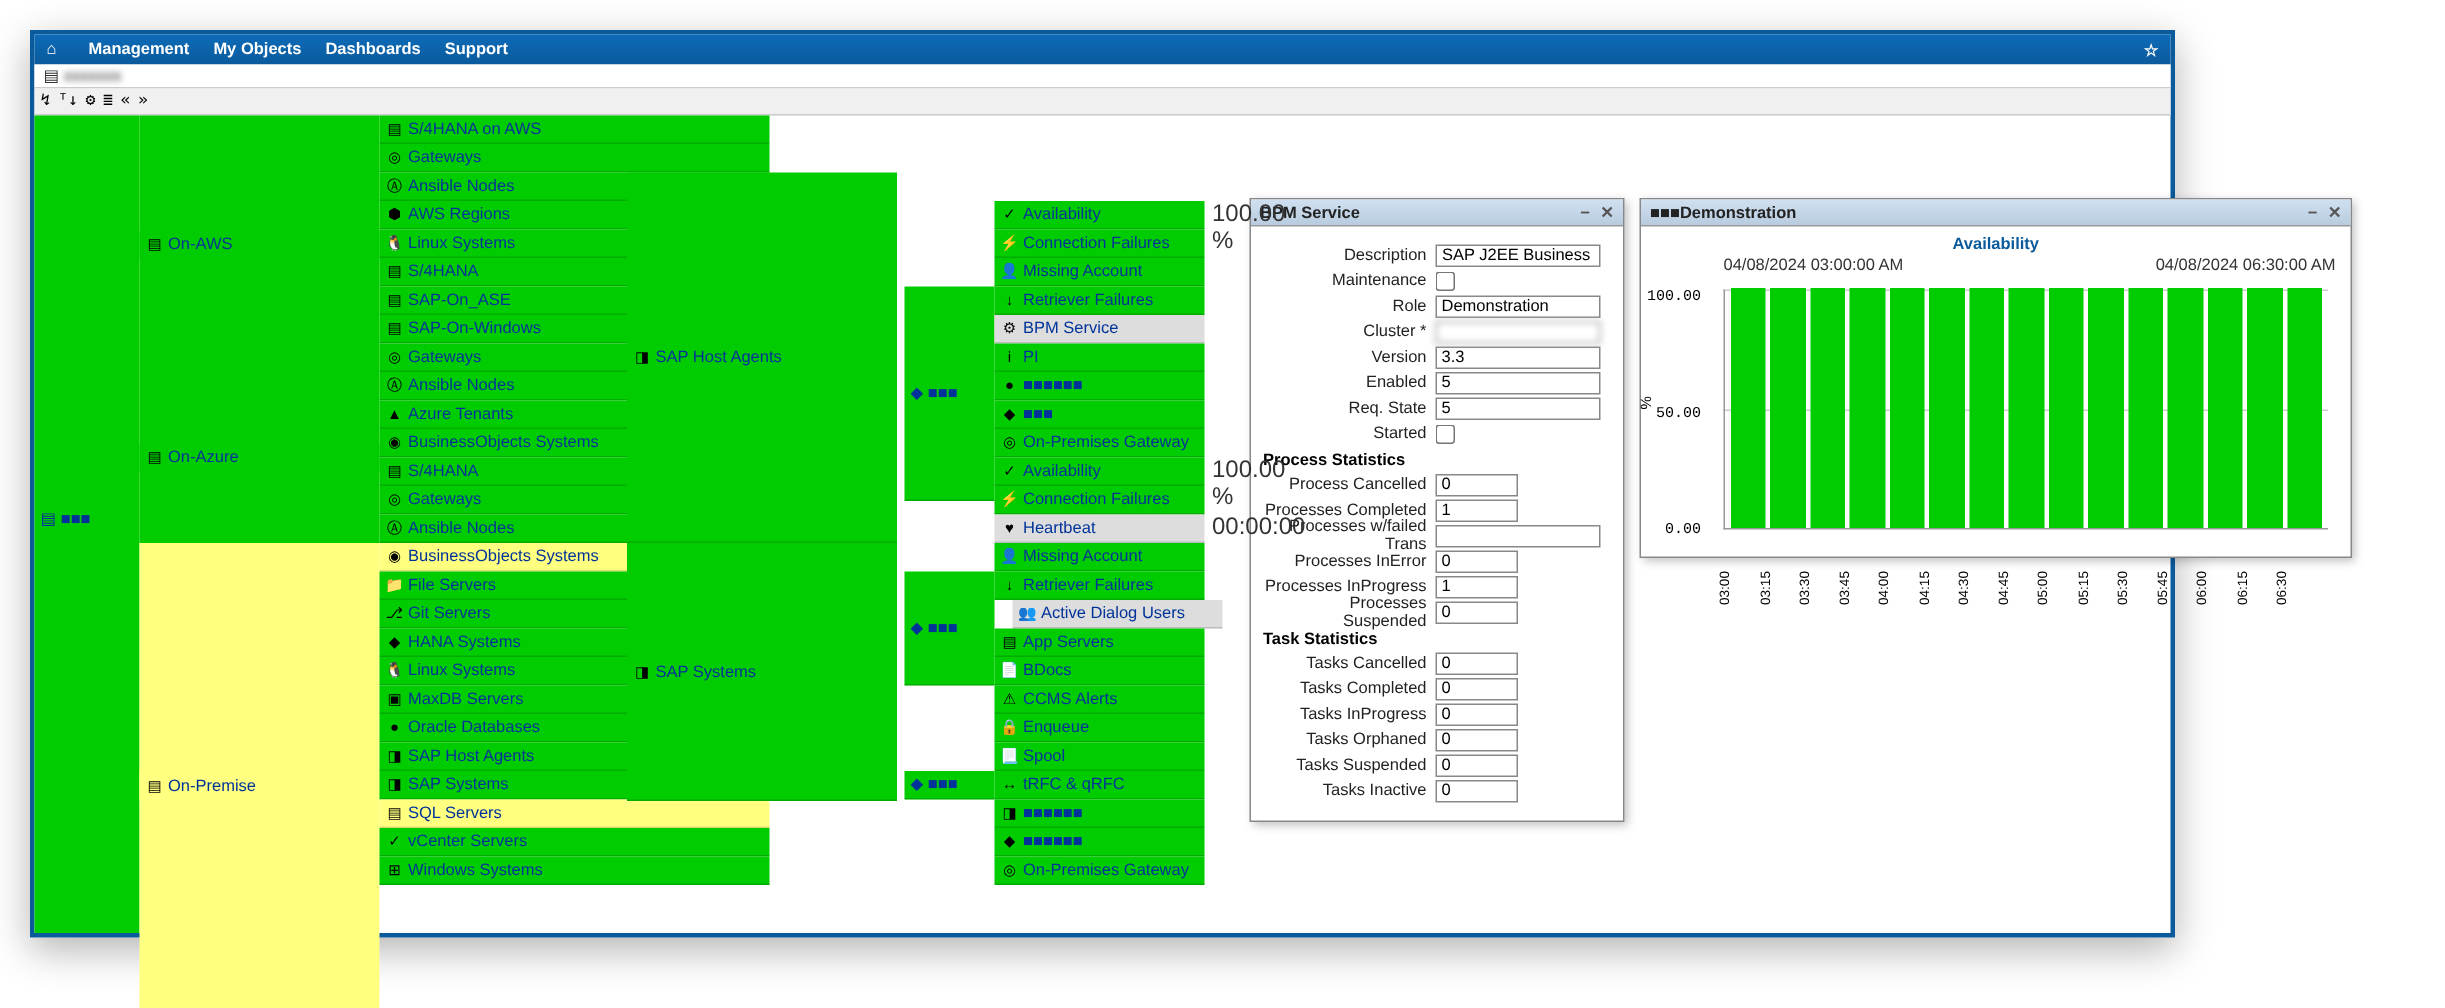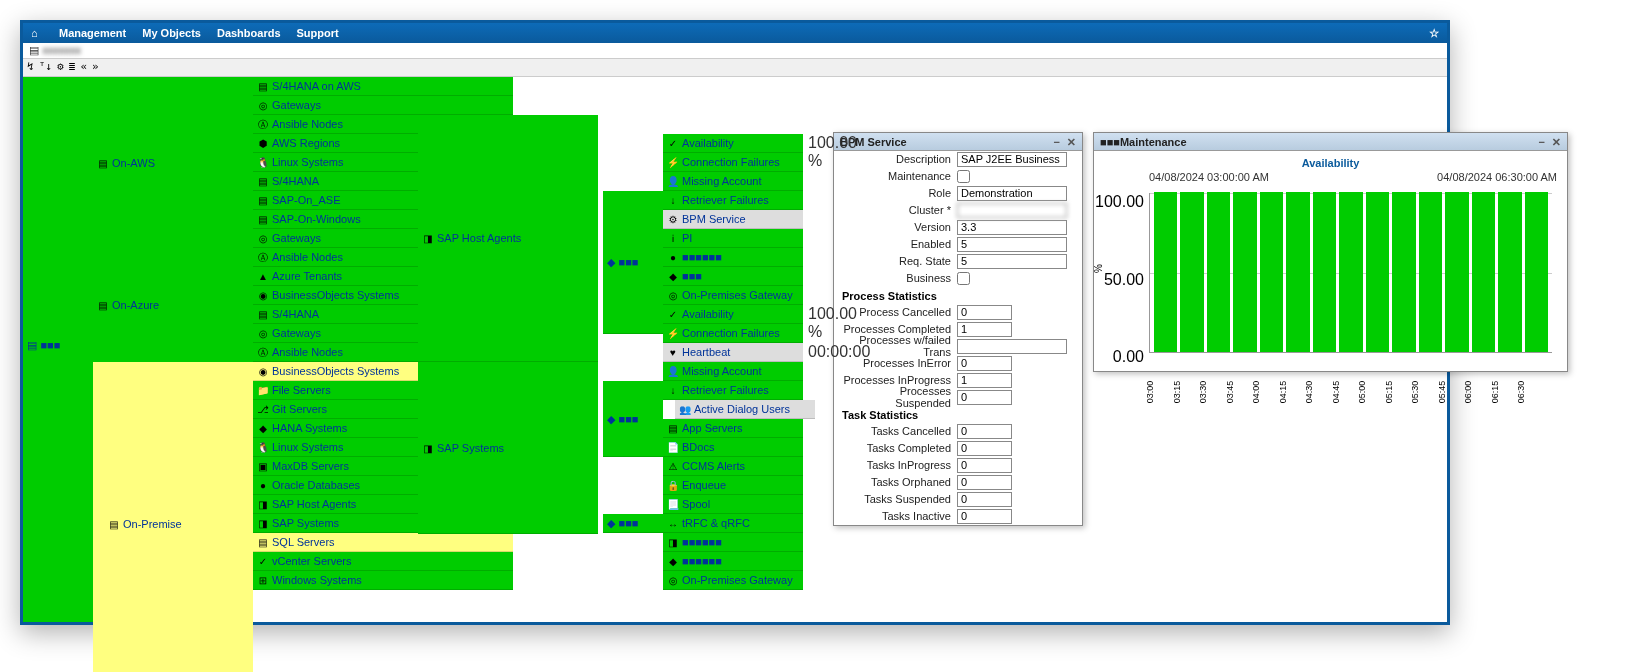--- a/index.html
+++ b/index.html
@@ -23,32 +23,32 @@
 .cell { height:19px; line-height:19px; padding:0 4px; border-bottom:1px solid rgba(0,0,0,.15); white-space:nowrap; overflow:hidden; position:relative; cursor:pointer; }
 .green { background:#0c0; color:#003399; }
 .yellow { background:#ffff80; color:#003399; }
 .grey { background:#ddd; color:#003399; }
 .cell .ico { display:inline-block; width:12px; text-align:center; margin-right:3px; color:#000; font-size:10px; }
 .pct { position:absolute; left:785px; width:60px; color:#333; font-size:16px; }
 
 .panel { position:absolute; background:#fff; border:1px solid #888; box-shadow:2px 2px 6px rgba(0,0,0,.25); }
 .panel-hdr { background:linear-gradient(#d0e0f0,#b8ccdf); height:18px; line-height:18px; padding:0 6px; font-weight:bold; color:#222; border-bottom:1px solid #999; position:relative; }
 .panel-hdr .ctl { position:absolute; right:4px; top:0; color:#555; font-size:10px; letter-spacing:2px; }
-.panel-body { padding:0 8px; }
+.panel-body { padding:11px 8px; }
 .row { display:flex; align-items:center; height:16px; margin-bottom:1px; }
 .row label { width:115px; text-align:right; padding-right:6px; color:#222; }
 .row input[type=text] { border:1px solid #888; height:15px; padding:0 3px; font-size:11px; }
 .row input[type=checkbox] { }
 .sect { font-weight:bold; margin:4px 0 2px; }
 
 .chart-area { position:relative; height:200px; padding:10px 15px 5px 55px; }
 .chart-title { text-align:center; color:#0a5a9c; font-weight:bold; margin:6px 0 2px; }
 .chart-dates { display:flex; justify-content:space-between; font-size:10px; color:#333; padding:0 10px 0 55px; }
 .axisY { position:absolute; left:10px; top:10px; height:160px; width:40px; }
-.axisY div { position:absolute; right:0; font-size:16px; }
+.axisY div { position:absolute; right:10px; font-size:10px;font-family:Liberation Mono, monospace; }
 .bars { position:absolute; left:55px; right:15px; top:10px; height:160px; border-left:1px solid #999; border-bottom:1px solid #999; display:flex; align-items:flex-end; gap:3px; padding:0 4px; }
 .bars .bar { flex:1; background:#0c0; }
 .grid50 { position:absolute; left:55px; right:15px; top:90px; border-top:1px solid #ccc; }
 .grid100 { position:absolute; left:55px; right:15px; top:10px; border-top:1px solid #ccc; }
 .xticks { position:absolute; left:55px; right:15px; top:175px; height:40px; display:flex; gap:3px; padding:0 4px; }
 .xticks span { flex:1; text-align:center; font-size:9px; transform:rotate(-90deg) translateX(-14px); transform-origin:center; white-space:nowrap; }
 .ylabel { position:absolute; left:0; top:80px; transform:rotate(-90deg); font-size:10px; }
 .panel2 { top:55px; left:1070px; width:475px; height:240px; }
 .panel1 { top:55px; left:810px; width:250px; }
 .bigcell { display:flex; align-items:center; justify-content:flex-start; padding-left:6px; color:#003399; font-weight:normal; }
@@ -78,21 +78,21 @@
   <div class="main">
     <div class="col col1">
       <div class="rootcell">▤ <span>■■■</span></div>
     </div>
     <div class="col col2" id="col2" style="height:551px;">
         <div class="bigcell green" style="position: absolute; left: 0px; top: 0px; width: 100%; height: 171px;"></div>
         <div class="cell green" style="position: absolute; left: 0px; top: 76.5px; width: 100%; border: none;"><span class="ico">▤</span>On-AWS</div>
         <div class="bigcell green" style="position: absolute; left: 0px; top: 171px; width: 100%; height: 114px;"></div>
         <div class="cell green" style="position: absolute; left: 0px; top: 219px; width: 100%; border: none;"><span class="ico">▤</span>On-Azure</div>
         <div class="bigcell yellow" style="position: absolute; left: 0px; top: 285px; width: 100%; height: 323px;"></div>
-        <div class="cell yellow" style="position: absolute; left: 0px; top: 437.5px; width: 100%; border: none; margin-left: 11px;"><span class="ico">▤</span>On-Premise</div>
+        <div class="cell yellow" style="position: absolute; left: 0px; top: 437.5px; width: 100%; border: none;"><span class="ico">▤</span>On-Premise</div>
       </div>
     <div class="col col3" id="col3">
         <div class="cell green"><span class="ico">▤</span>S/4HANA on AWS</div>
         <div class="cell green"><span class="ico">◎</span>Gateways</div>
         <div class="cell green"><span class="ico">Ⓐ</span>Ansible Nodes</div>
         <div class="cell green"><span class="ico">⬢</span>AWS Regions</div>
         <div class="cell green"><span class="ico">🐧</span>Linux Systems</div>
         <div class="cell green"><span class="ico">▤</span>S/4HANA</div>
         <div class="cell green"><span class="ico">▤</span>SAP-On_ASE</div>
         <div class="cell green"><span class="ico">▤</span>SAP-On-Windows</div>
@@ -180,21 +180,21 @@
           </div>
           <div class="row">
             <label>Enabled</label>
             <input type="text" value="5" style="width: 110px;">
           </div>
           <div class="row">
             <label>Req. State</label>
             <input type="text" value="5" style="width: 110px;">
           </div>
           <div class="row">
-            <label>Business</label>
+            <label>Started</label>
             <input type="checkbox" style="">
           </div>
           <div class="sect">Process Statistics</div>
           <div class="row">
             <label>Process Cancelled</label>
             <input type="text" value="0" style="width: 55px;">
           </div>
           <div class="row">
             <label>Processes Completed</label>
             <input type="text" value="1" style="width: 55px;">
@@ -238,21 +238,21 @@
           </div>
           <div class="row">
             <label>Tasks Inactive</label>
             <input type="text" value="0" style="width: 55px;">
           </div>
         </div>
     </div>
 
     <div class="panel panel2">
       <div class="panel-hdr">
-        <span>■■■Maintenance</span>
+        <span>■■■Demonstration</span>
         <span class="ctl"><span>−</span> <span>✕</span></span>
       </div>
       <div class="chart-title">Availability</div>
       <div class="chart-dates">
         <span>04/08/2024 03:00:00 AM</span>
         <span>04/08/2024 06:30:00 AM</span>
       </div>
       <div class="chart-area">
         <div class="ylabel">%</div>
         <div class="axisY">

